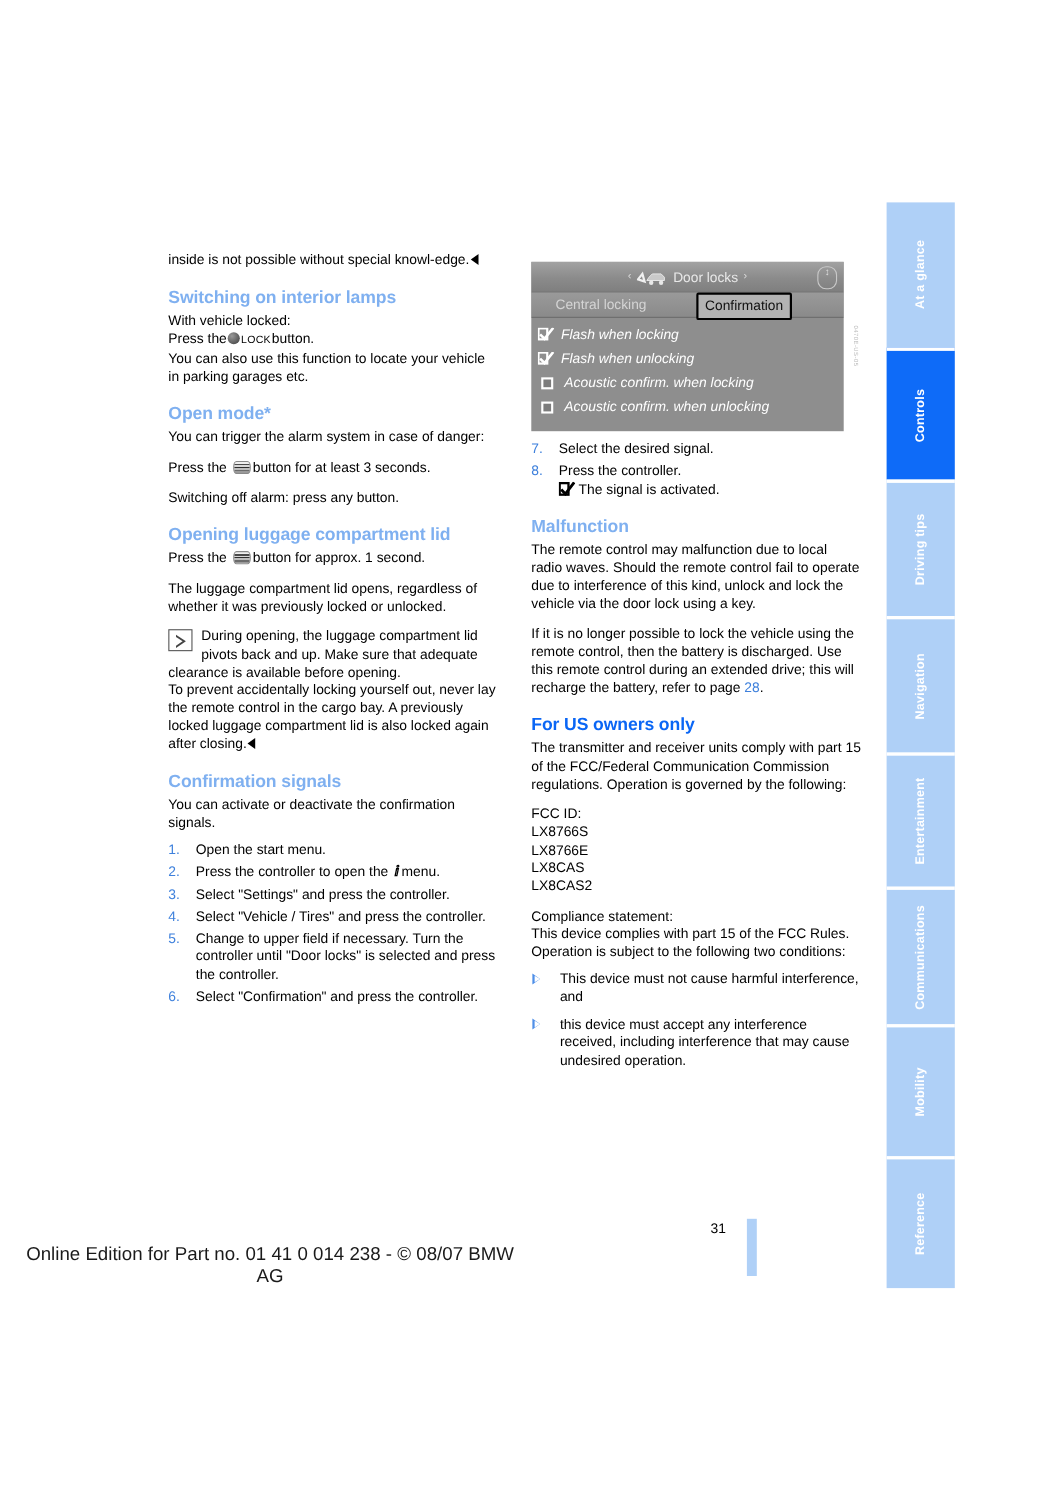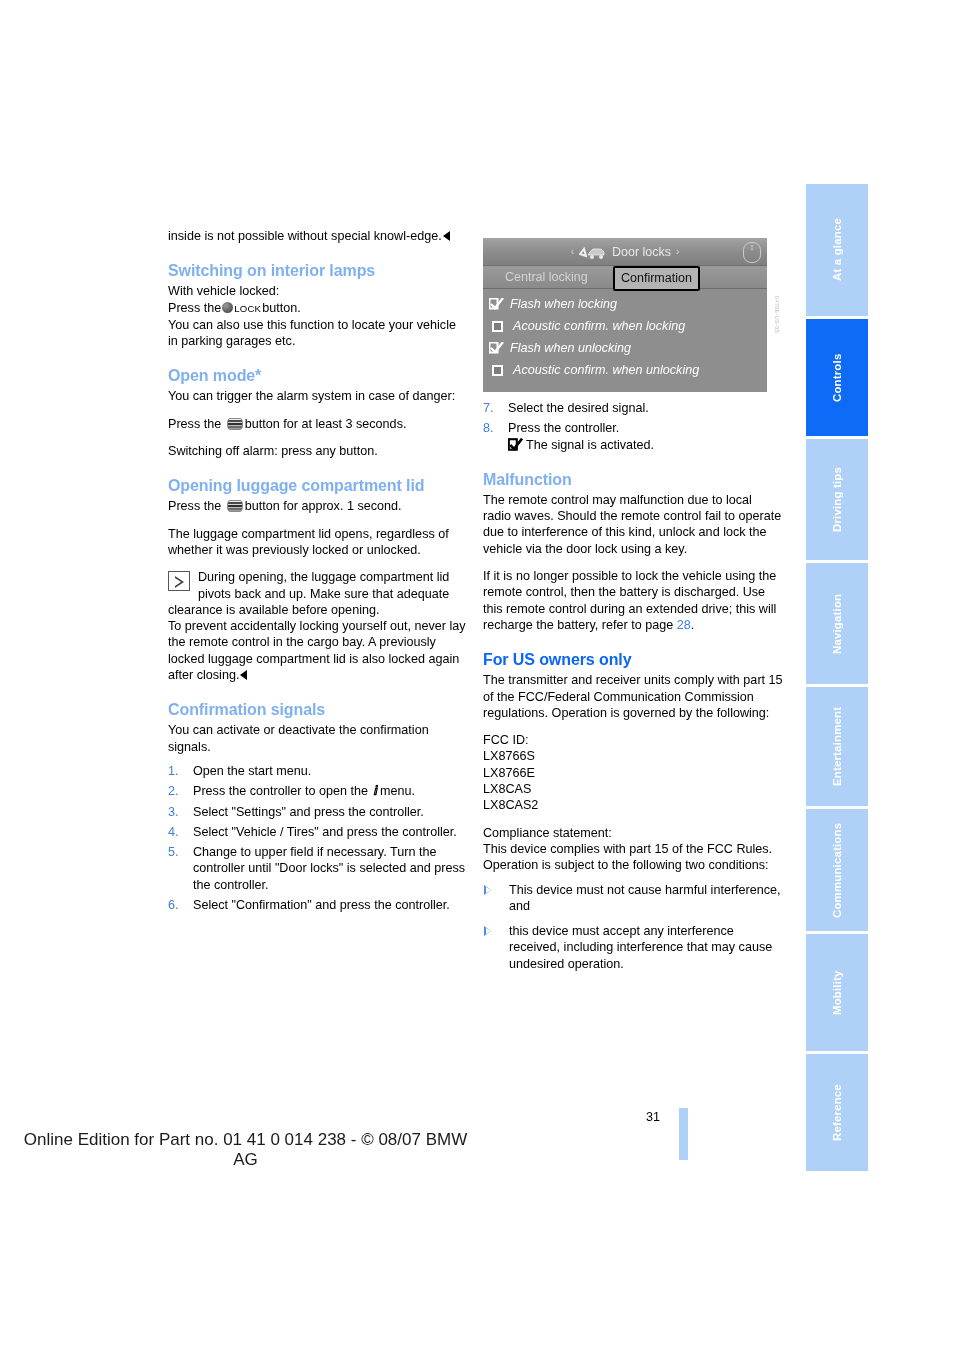--- a/index.html
+++ b/index.html
@@ -24,21 +24,21 @@
     height: 1350px;
   }
 
   
   .col {
     position: absolute;
     width: 300px;
     font-size: 12.6px;
     line-height: 16.3px;
   }
-  #col-left  { left: 168px; top: 228px; }
+  #col-left  { left: 153px; top: 228px; }
   #col-right { left: 483px; top: 228px; }
 
   
   .para {
     margin: 0 0 0 0;
     text-align: left;
   }
   .para + .para { margin-top: 11px; }
   .para.tight + .para.tight { margin-top: 0; }
 
@@ -264,21 +264,21 @@
     position: absolute;
     top: 1px;
     height: 20px;
     font-size: 12.5px;
     line-height: 20px;
     color: #d4d4d4;
     padding: 0 6px;
   }
   .id-tab.inactive { left: 16px; }
   .id-tab.active {
-    left: 130px;
+    left: 150px;
     background: #b3b3b3;
     color: #111;
     border: 2px solid #000;
     top: 0px;
     height: 21px;
     line-height: 20px;
     border-radius: 2px;
     text-align: center;
   }
   .id-list {
@@ -465,34 +465,34 @@
         <div class="id-row">
           <span class="id-cb-check">
             <svg width="15" height="12" viewBox="0 0 15 12">
               <rect x="0.5" y="0.5" width="8" height="10" fill="none" stroke="#fff" stroke-width="2"></rect>
               <path d="M2 6 L6 10 L14 0" fill="none" stroke="#fff" stroke-width="2.4"></path>
             </svg>
           </span>
           <span class="lbl">Flash when locking</span>
         </div>
         <div class="id-row">
-          <span class="id-cb-empty"></span>
-          <span class="lbl" style="margin-left:10px">Acoustic confirm. when locking</span>
-        </div>
-        <div class="id-row">
           <span class="id-cb-check">
             <svg width="15" height="12" viewBox="0 0 15 12">
               <rect x="0.5" y="0.5" width="8" height="10" fill="none" stroke="#fff" stroke-width="2"></rect>
               <path d="M2 6 L6 10 L14 0" fill="none" stroke="#fff" stroke-width="2.4"></path>
             </svg>
           </span>
           <span class="lbl">Flash when unlocking</span>
         </div>
         <div class="id-row">
           <span class="id-cb-empty"></span>
+          <span class="lbl" style="margin-left:10px">Acoustic confirm. when locking</span>
+        </div>
+        <div class="id-row">
+          <span class="id-cb-empty"></span>
           <span class="lbl" style="margin-left:10px">Acoustic confirm. when unlocking</span>
         </div>
       </div>
     </div>
     <div class="figure-id">0470E-US-05</div>
   </div>
 
   <div class="col" id="col-right" style="top:400px">
 
     <ol class="steps" style="margin-top:0">

